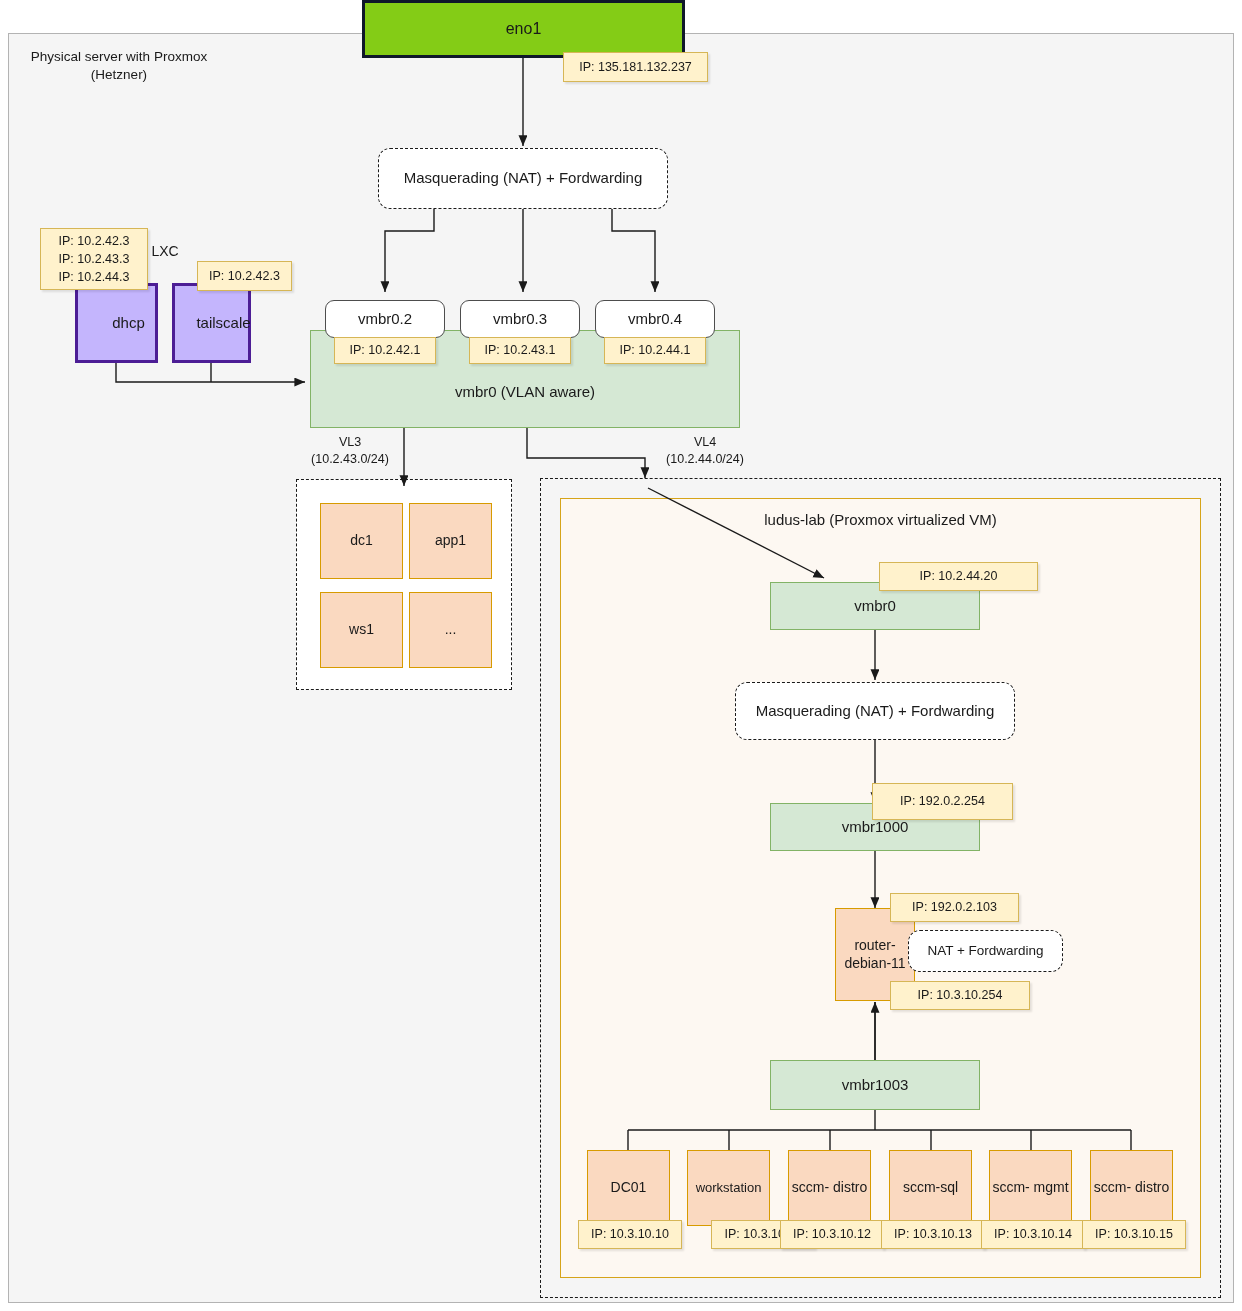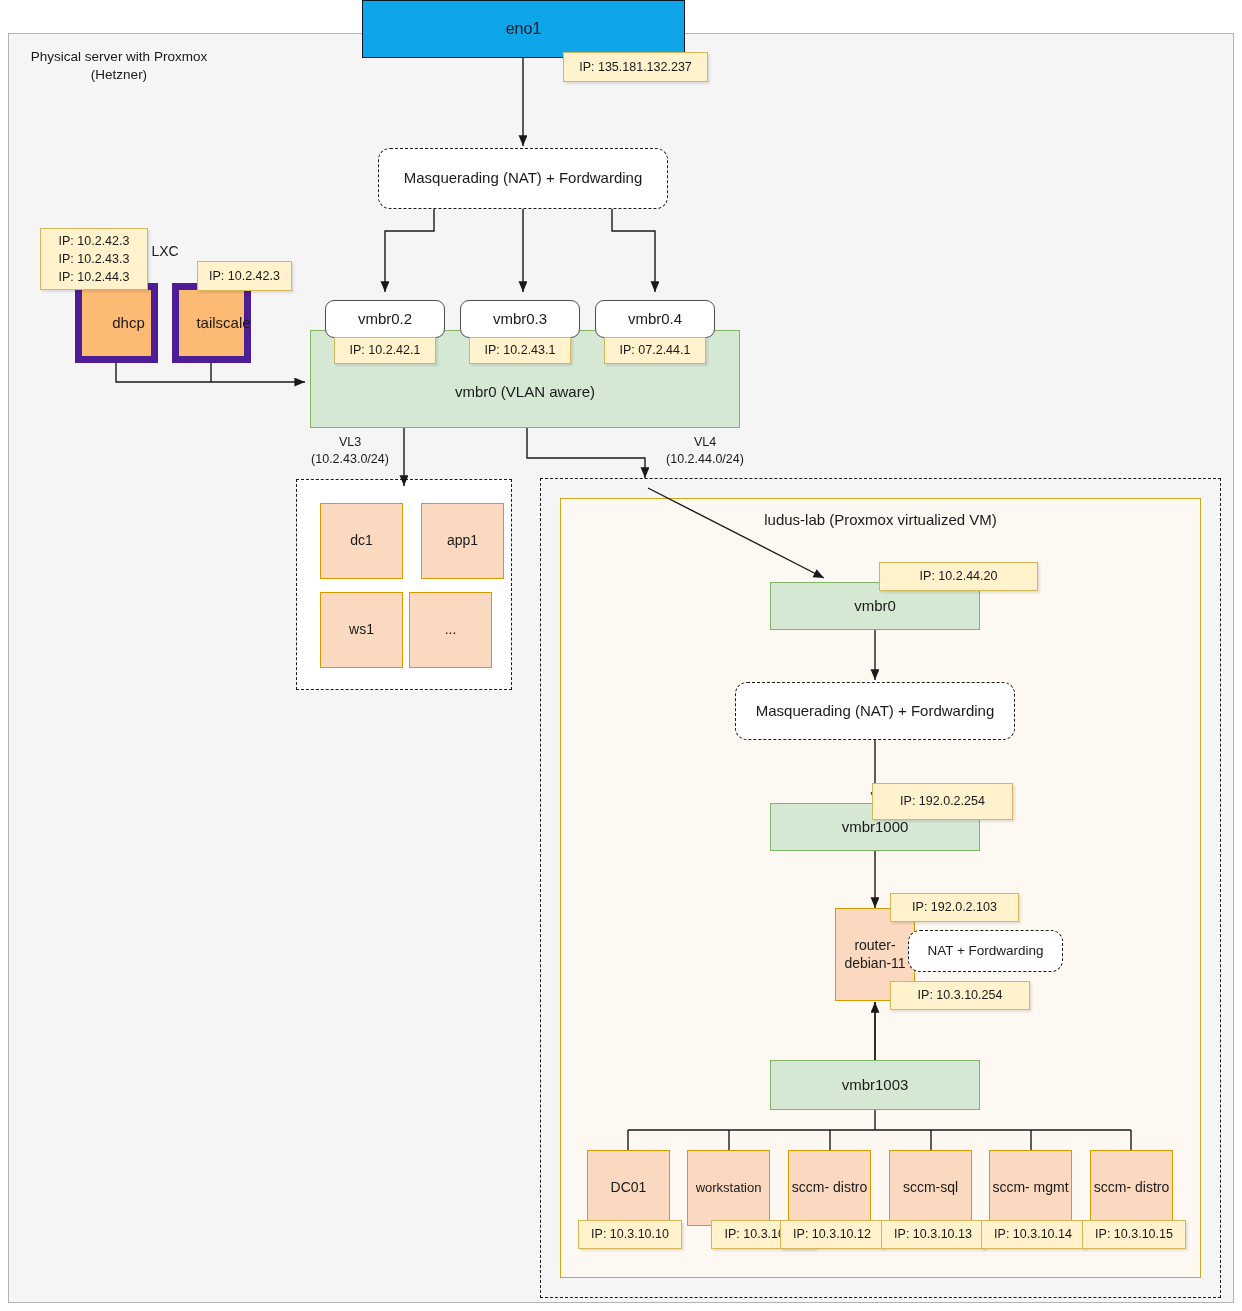--- a/index.html
+++ b/index.html
@@ -37,22 +37,22 @@
   .host-label {
     position: absolute;
     font-size: 13.5px;
     color: #1a1a1a;
     text-align: center;
     line-height: 1.35;
     white-space: pre-line;
   }
   
   .nic {
-    background: #0ea5e9;
-    border: 1px solid #0f172a;
+    background: #84cc16;
+    border: 3px solid #0f172a;
   }
   
   .bridge {
     background: #d5e8d4;
     border: 1px solid #82b366;
   }
   
   .vlan-if {
     background: #ffffff;
     border: 1px solid #4d4d4d;
@@ -70,22 +70,22 @@
     border: 1px solid #d6b656;
     font-size: 12.5px;
     color: #1a1a1a;
     box-shadow: 2px 2px 2px rgba(0,0,0,0.10);
     padding: 0 6px;
     white-space: pre-line;
     line-height: 1.45;
   }
   
   .lxc {
-    background: #fdba74;
-    border: 7px solid #4c1d95;
+    background: #c4b5fd;
+    border: 3px solid #4c1d95;
     padding-left: 24px;
   }
   
   .vm {
     background: #fad9c0;
     border: 1px solid #d79b00;
     font-size: 14px;
   }
   
   .group-dashed {
@@ -215,32 +215,32 @@
   <div class="box ip z6" style="left:334px; top:337px; width:102px; height:27px;">IP: 10.2.42.1</div>
 
   <div class="box vlan-if z5" style="left:460px; top:300px; width:120px; height:38px;">
     <span>vmbr0.3</span>
   </div>
   <div class="box ip z6" style="left:469px; top:337px; width:102px; height:27px;">IP: 10.2.43.1</div>
 
   <div class="box vlan-if z5" style="left:595px; top:300px; width:120px; height:38px;">
     <span>vmbr0.4</span>
   </div>
-  <div class="box ip z6" style="left:604px; top:337px; width:102px; height:27px;">IP: 07.2.44.1</div>
+  <div class="box ip z6" style="left:604px; top:337px; width:102px; height:27px;">IP: 10.2.44.1</div>
 
   <div class="edge-label z4" style="left:300px; top:434px; width:100px;">VL3
 (10.2.43.0/24)</div>
   <div class="edge-label z4" style="left:655px; top:434px; width:100px;">VL4
 (10.2.44.0/24)</div>
 
   <div class="box group-dashed z2" style="left:296px; top:479px; width:216px; height:211px;"></div>
   <div class="box vm z4" style="left:320px; top:503px; width:83px; height:76px;">
     <span>dc1</span>
   </div>
-  <div class="box vm z4" style="left:409px; top:503px; width:83px; height:76px;margin-left:12px;">
+  <div class="box vm z4" style="left:409px; top:503px; width:83px; height:76px;">
     <span>app1</span>
   </div>
   <div class="box vm z4" style="left:320px; top:592px; width:83px; height:76px;">
     <span>ws1</span>
   </div>
   <div class="box vm z4" style="left:409px; top:592px; width:83px; height:76px;">
     <span>...</span>
   </div>
 
   <div class="box group-dashed-clear z2" style="left:540px; top:478px; width:681px; height:820px;"></div>

